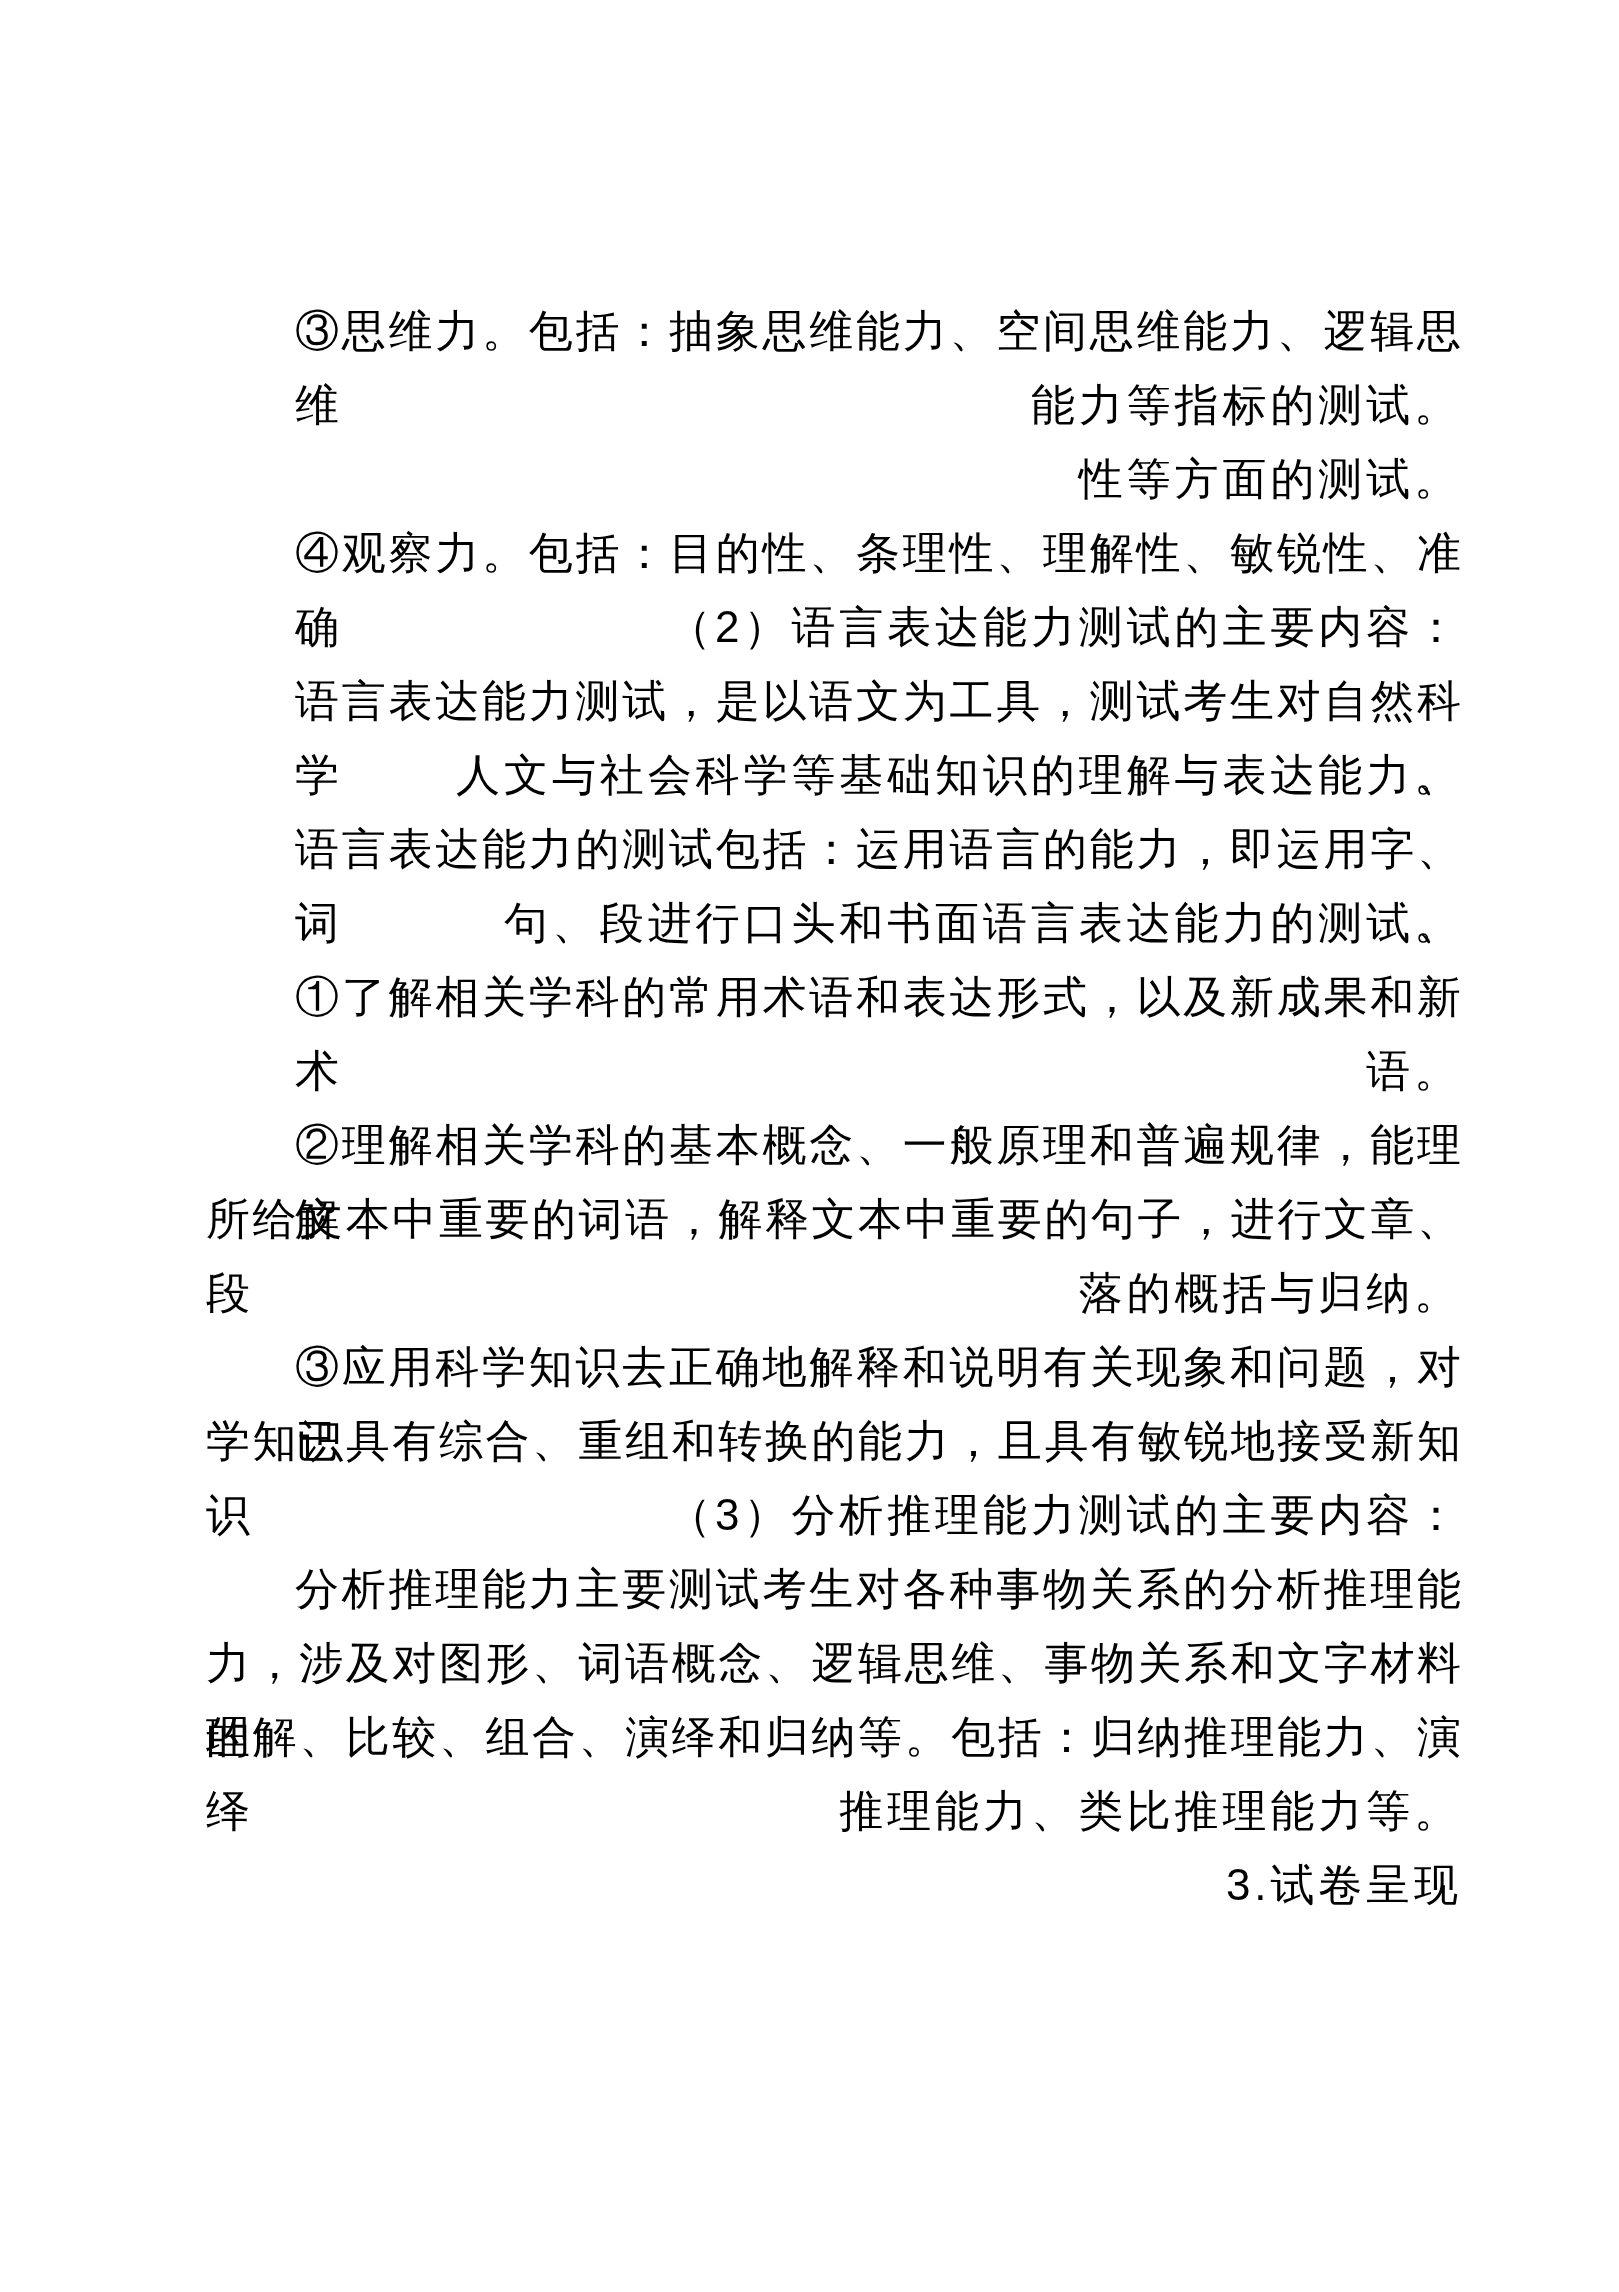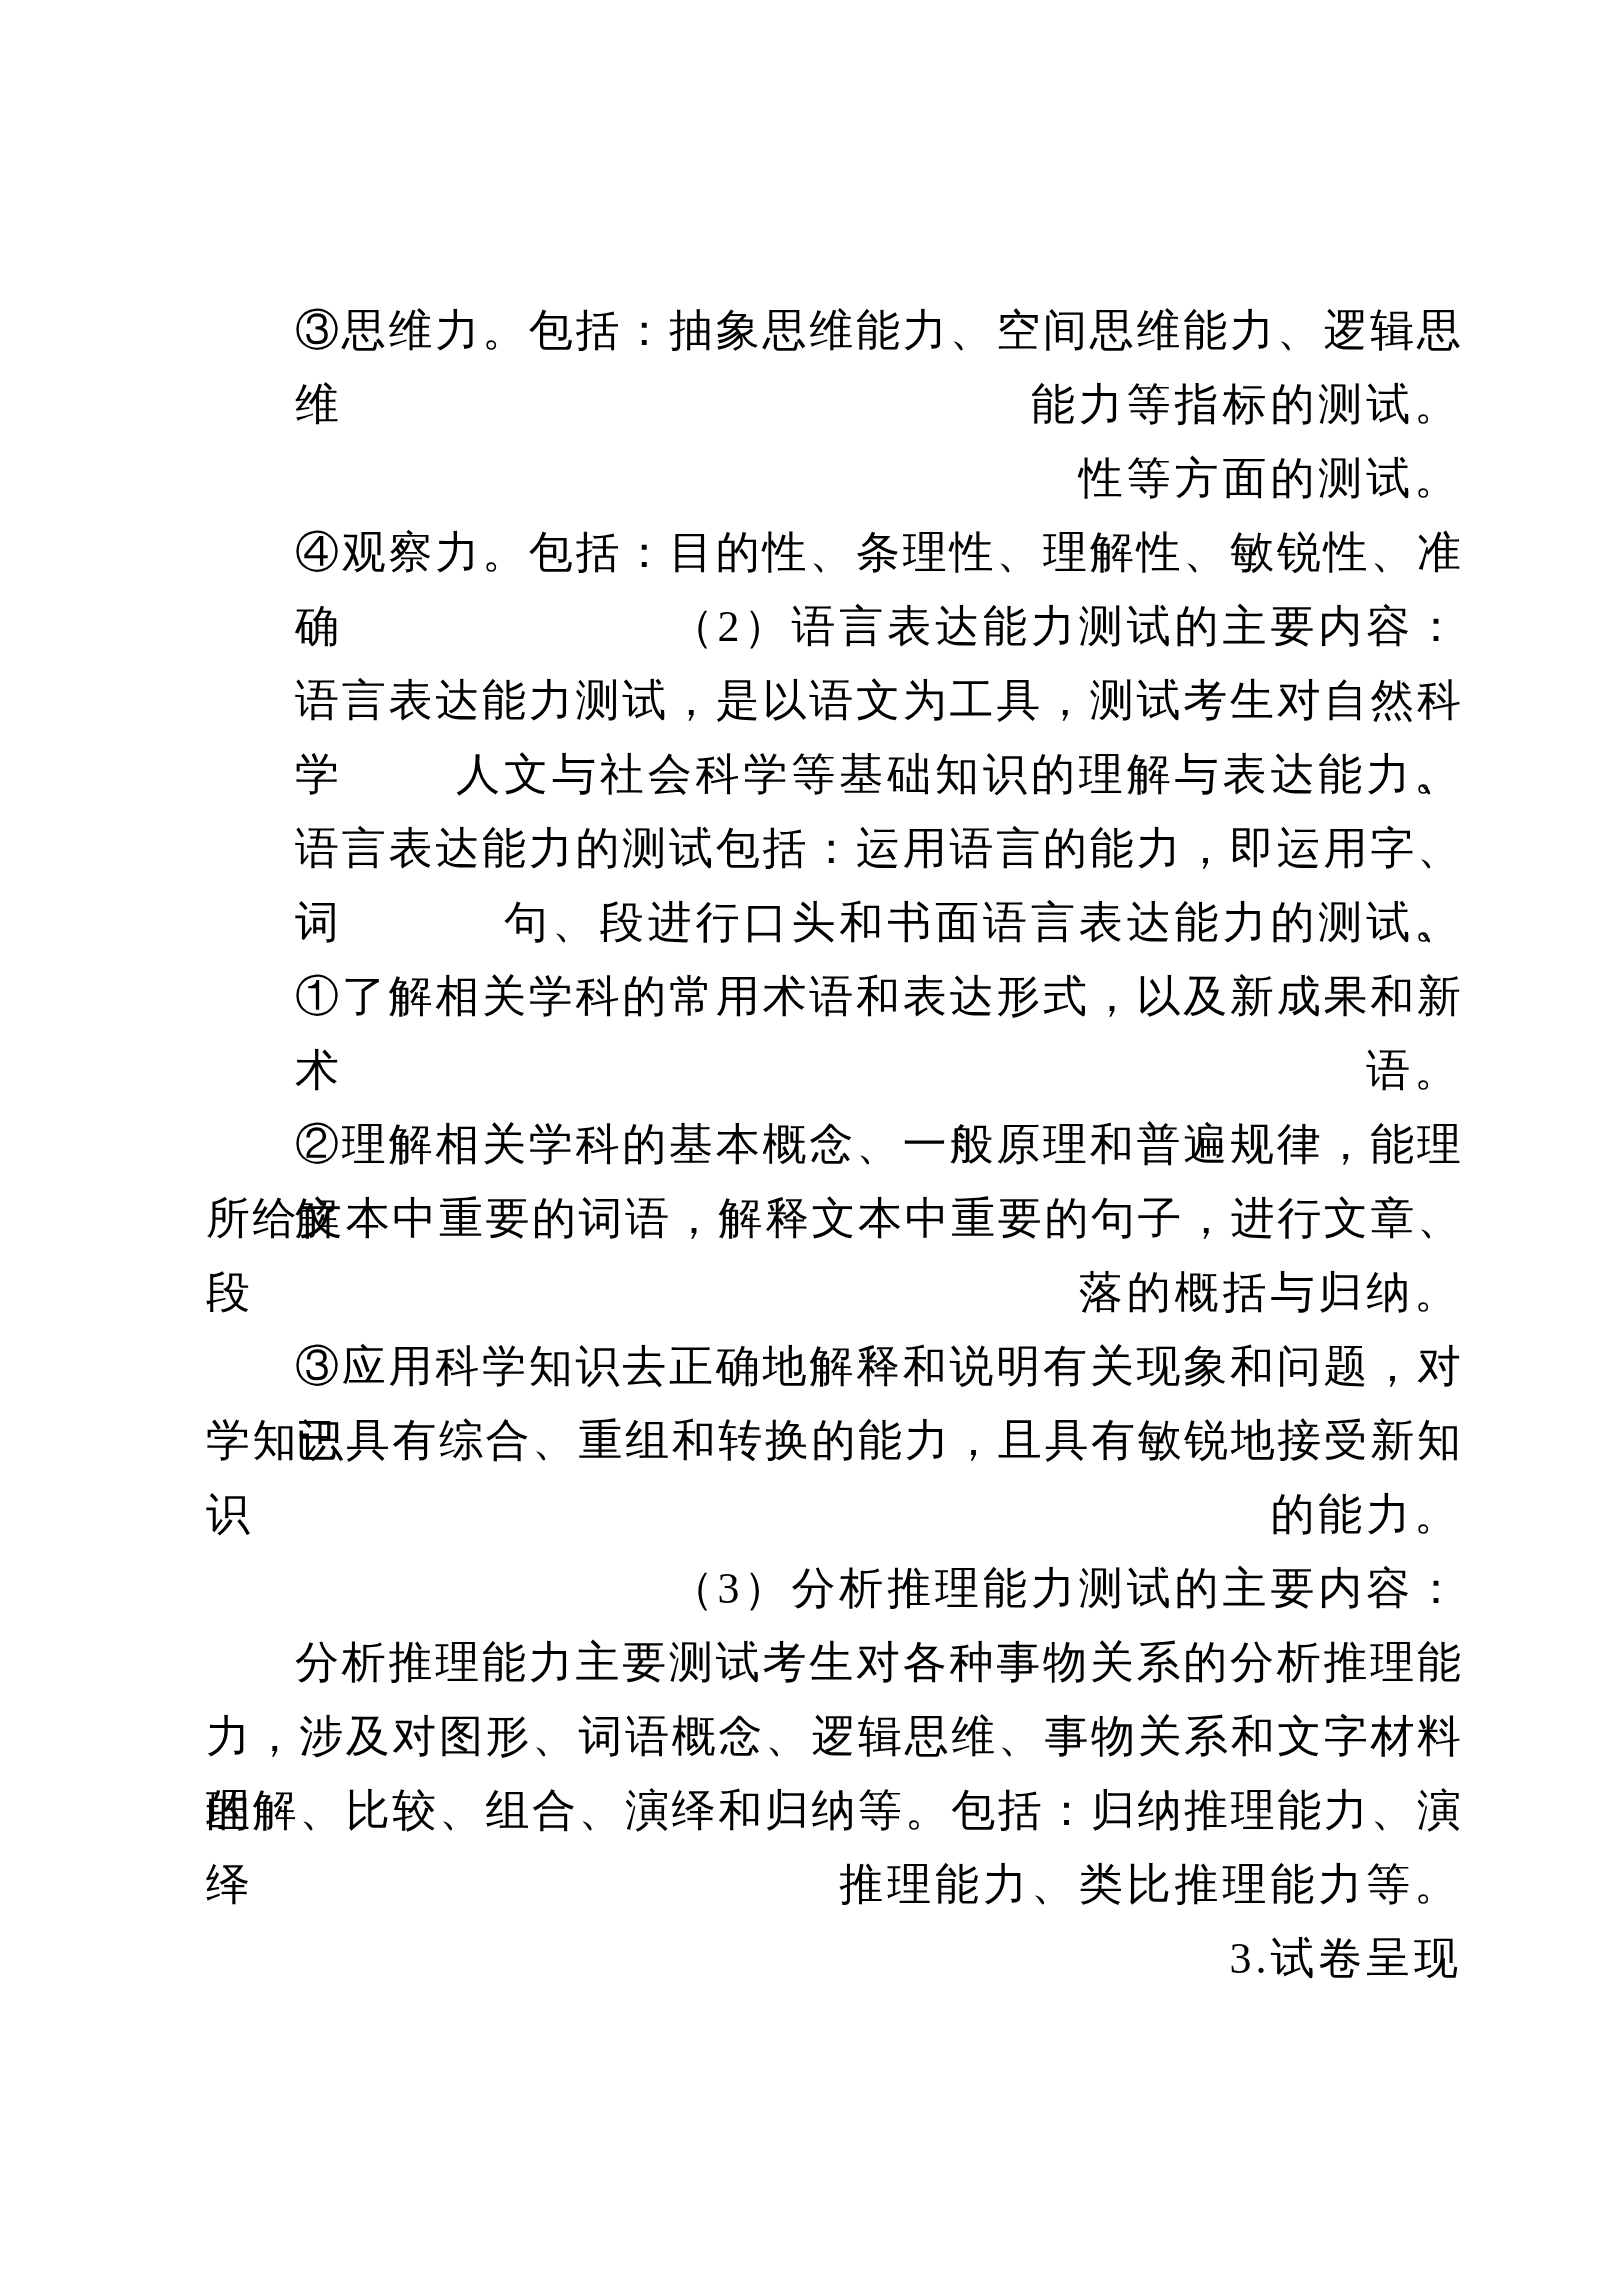--- a/index.html
+++ b/index.html
@@ -6,21 +6,21 @@
     margin: 0;
     padding: 0;
     background: #ffffff;
   }
   .page {
     position: relative;
     width: 1619px;
     height: 1979px;
     background: #ffffff;
     overflow: hidden;
-    font-family: Liberation Serif, serif;
+    font-family: Liberation Sans, sans-serif;
     color: #000000;
   }
   .text-block {
     position: absolute;
     left: 206px;
     top: 294px;
     width: 1256px;
   }
   .line {
     font-size: 44px;
@@ -63,21 +63,20 @@
     <div class="line">人文与社会科学等基础知识的理解与表达能力。</div>
     <div class="line indent fill">语言表达能力的测试包括：运用语言的能力，即运用字、词、</div>
     <div class="line">句、段进行口头和书面语言表达能力的测试。</div>
     <div class="line indent fill">①了解相关学科的常用术语和表达形式，以及新成果和新术</div>
     <div class="line">语。</div>
     <div class="line indent fill">②理解相关学科的基本概念、一般原理和普遍规律，能理解</div>
     <div class="line fill">所给文本中重要的词语，解释文本中重要的句子，进行文章、段</div>
     <div class="line">落的概括与归纳。</div>
     <div class="line indent fill">③应用科学知识去正确地解释和说明有关现象和问题，对已</div>
     <div class="line fill">学知识具有综合、重组和转换的能力，且具有敏锐地接受新知识</div>
-    <div class="line">的能力。</div>
     <div class="line indent">（3）分析推理能力测试的主要内容：</div>
     <div class="line indent fill">分析推理能力主要测试考生对各种事物关系的分析推理能</div>
     <div class="line fill">力，涉及对图形、词语概念、逻辑思维、事物关系和文字材料的</div>
     <div class="line fill">理解、比较、组合、演绎和归纳等。包括：归纳推理能力、演绎</div>
     <div class="line">推理能力、类比推理能力等。</div>
     <div class="line indent">3.试卷呈现</div>
   </div>
 
   <div class="page-number">- 5 -</div>
 </div>

